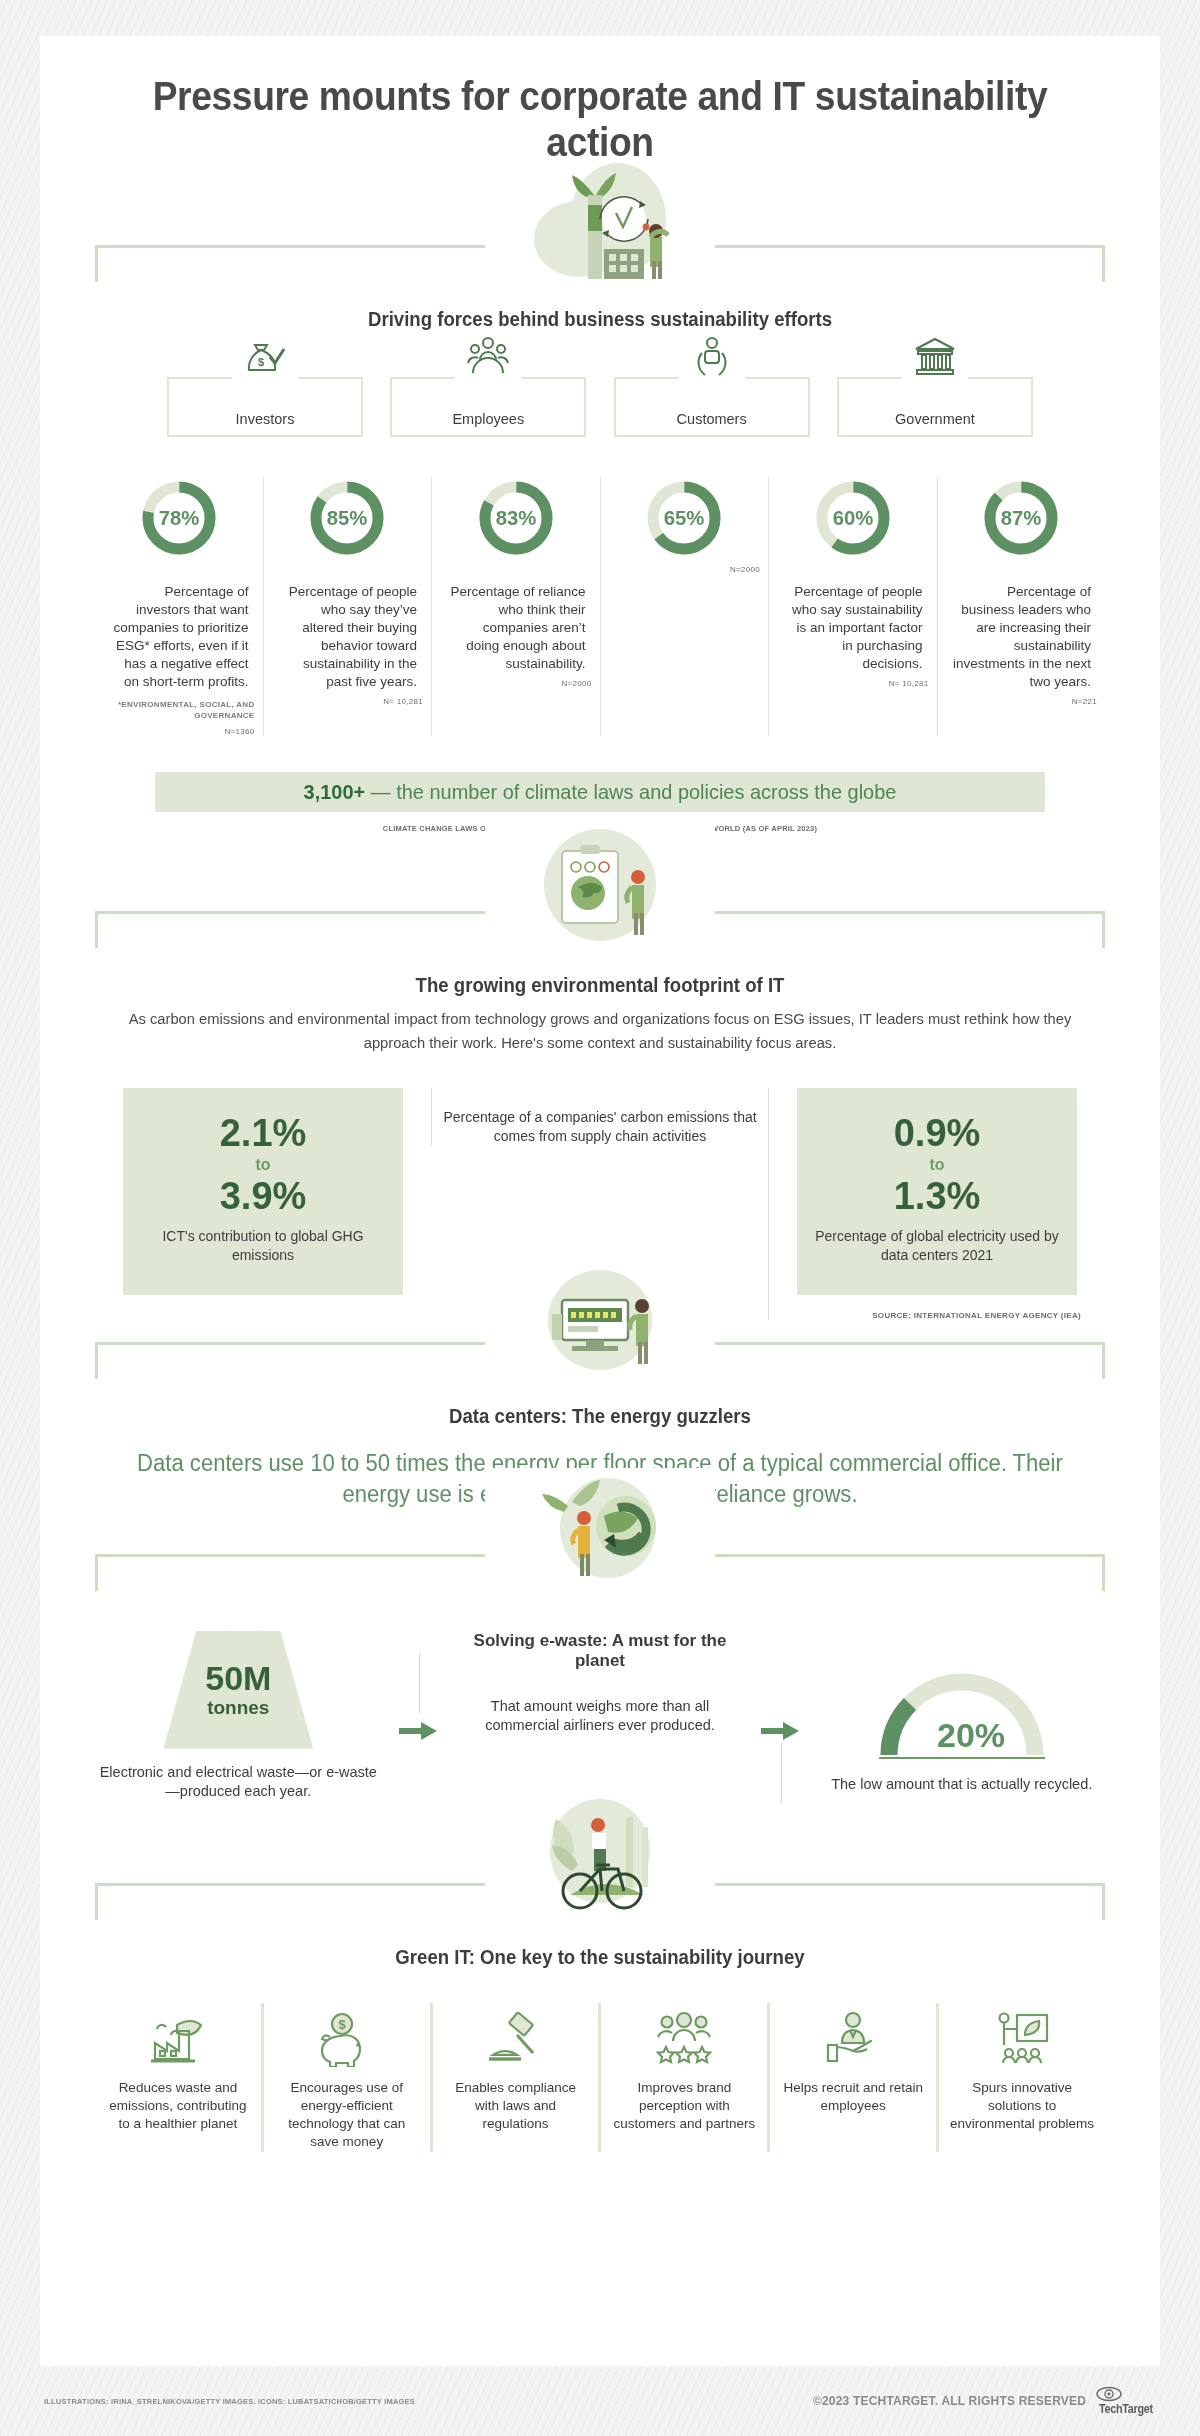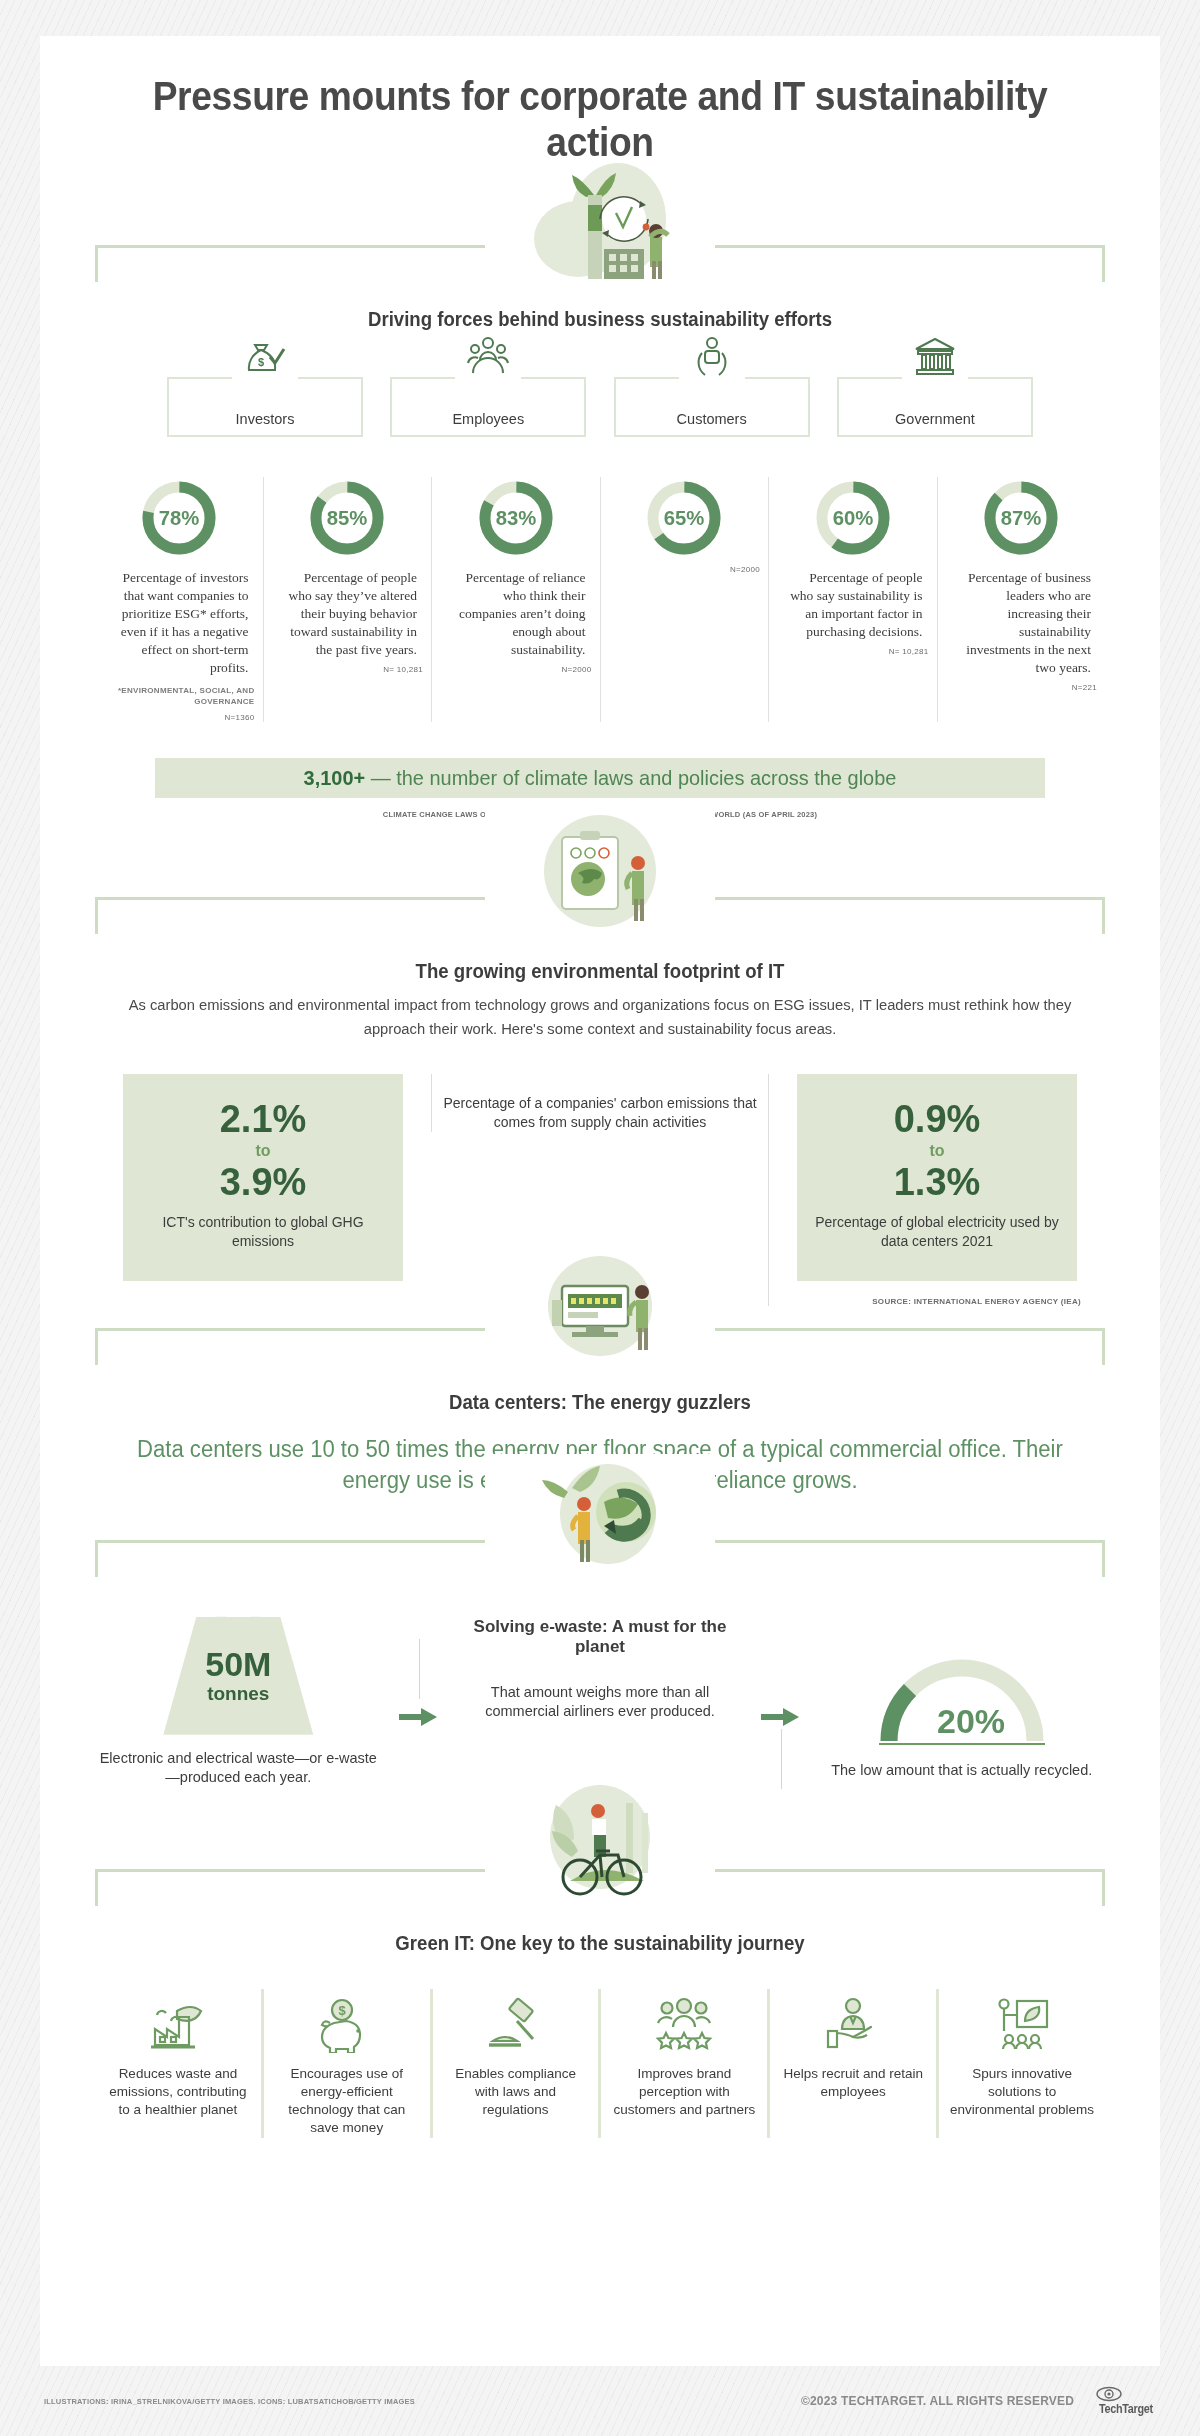--- a/index.html
+++ b/index.html
@@ -70,23 +70,22 @@
 
   
   .donuts{display:flex;margin-top:40px;}
   .donut-cell{
     flex:1;padding:0 8px;box-sizing:border-box;text-align:right;
     border-right:1px solid #e0e0e0;
   }
   .donut-cell:last-child{border-right:none;}
   .donut-wrap{display:flex;justify-content:center;}
   .donut-txt{
-    font-size:13.5px;line-height:1.33;color:#3d3d3d;margin-top:10px;
+    font-size:13.5px;line-height:1.33;color:#3d3d3d;margin-top:24px;
     padding:0 6px;
-    font-family:Liberation Serif, serif;
   }
   .donut-note{
     font-size:8px;color:#7d7d7d;margin-top:8px;letter-spacing:.3px;
     font-weight:bold;line-height:1.4;
   }
   .donut-n{font-size:8px;color:#6d6d6d;margin-top:6px;font-weight:normal;letter-spacing:.3px;}
 
   
   .banner{
     margin:36px 60px 0 60px;background:#dfe7d4;height:40px;
@@ -599,21 +598,21 @@
       </div>
     </div>
 
   </div>
 </div>
 
 <div class="footer">
   <div class="f-left">ILLUSTRATIONS: IRINA_STRELNIKOVA/GETTY IMAGES. ICONS: LUBATSATICHOB/GETTY IMAGES</div>
   <div class="f-right">
     <div class="f-copy">©2023 TECHTARGET. ALL RIGHTS RESERVED</div>
-    <div style="text-align:right;margin-left:12px;">
+    <div style="text-align:right;">
       <svg class="tt-mark" width="26" height="16" viewBox="0 0 26 16">
         <ellipse cx="13" cy="8" rx="12" ry="6.5" fill="none" stroke="#6a6a6a" stroke-width="1.4"></ellipse>
         <circle cx="13" cy="8" r="4" fill="none" stroke="#6a6a6a" stroke-width="1.4"></circle>
         <circle cx="13" cy="8" r="1.6" fill="#6a6a6a"></circle>
       </svg>
       <div class="tt-logo">TechTarget</div>
     </div>
   </div>
 </div>
 

